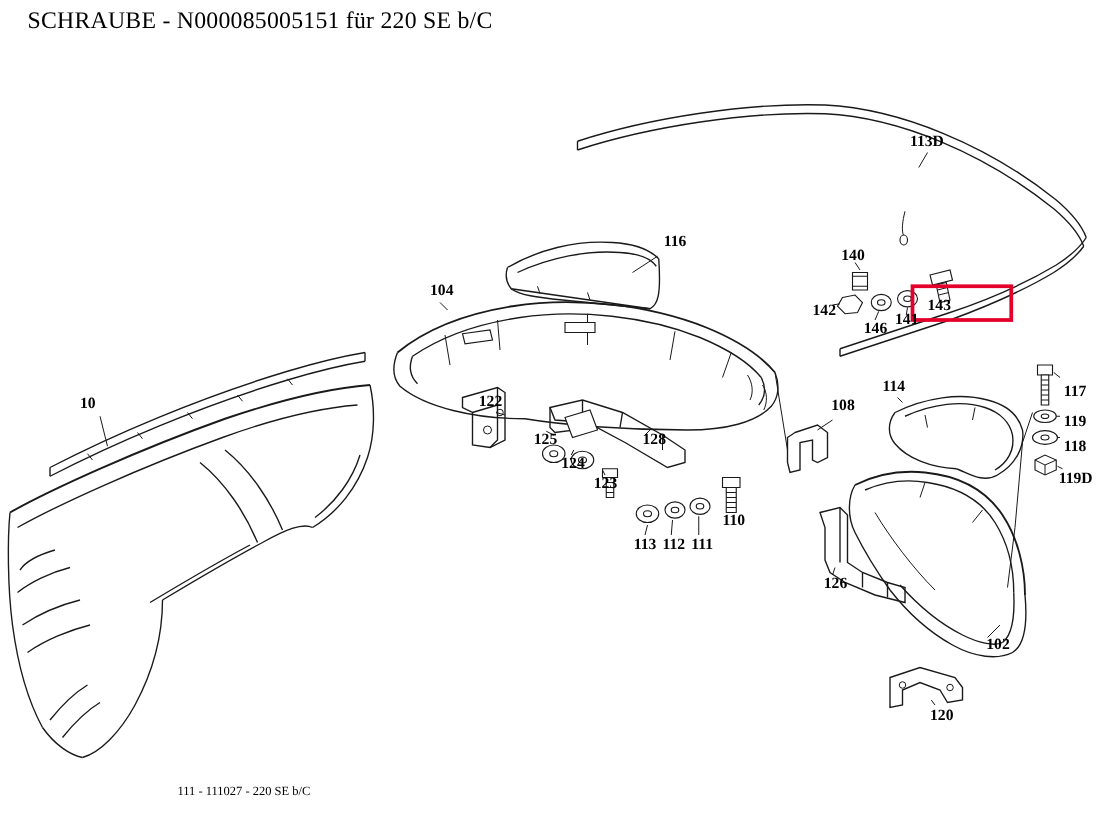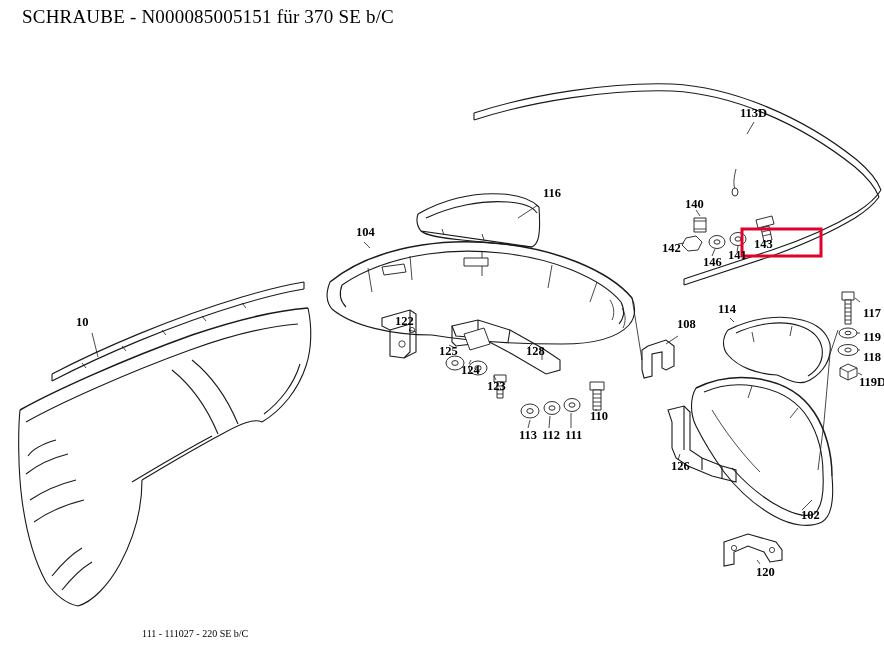--- a/index.html
+++ b/index.html
@@ -20,36 +20,36 @@
     white-space:nowrap;
   }
   #footer{
     position:absolute;
     left:142px; top:628px;
     font-size:10px;
     white-space:nowrap;
   }
   #diagram-wrap{
     position:absolute;
-    left:12px; top:30px;
+    left:0; top:30px;
     width:772px; height:600px;
   }
   svg{display:block;}
   .pt{ font-family:"Liberation Serif", serif; font-size:12.5px; font-weight:bold; fill:#000; }
   .hl{ fill:none; stroke:#e4002b; stroke-width:3; }
   .ln{ fill:none; stroke:#1a1a1a; stroke-width:1.1; }
   .ln2{ fill:none; stroke:#1a1a1a; stroke-width:1.5; }
   .thin{ fill:none; stroke:#1a1a1a; stroke-width:0.8; }
   .leader{ fill:none; stroke:#1a1a1a; stroke-width:0.8; }
   .fillw2{ fill:#ffffff; stroke:#1a1a1a; stroke-width:0.9; }
 </style>
 </head>
 <body>
 
-<div id="title">SCHRAUBE  -  N000085005151 für 370 SE b/C</div>
+<div id="title">SCHRAUBE  -  N000085005151 für 220 SE b/C</div>
 
 <div id="diagram-wrap">
 <svg width="884" height="600" viewBox="0 0 884 600" xmlns="http://www.w3.org/2000/svg">
 
   <g>
     <path class="ln" d="M462 83 C 520 64, 600 52, 660 54 C 720 57, 790 86, 845 130 C 858 141, 866 152, 869 160"></path>
     <path class="ln" d="M462 90 C 520 71, 600 59, 660 61 C 720 64, 788 93, 843 137 C 856 148, 864 159, 867 167"></path>
     <path class="ln" d="M462 83 L 462 90"></path>
     <path class="ln" d="M869 160 C 864 168, 856 175, 845 182 C 820 197, 790 210, 760 220"></path>
     <path class="ln" d="M867 167 C 862 174, 854 181, 843 188 C 818 203, 790 215, 760 226"></path>

